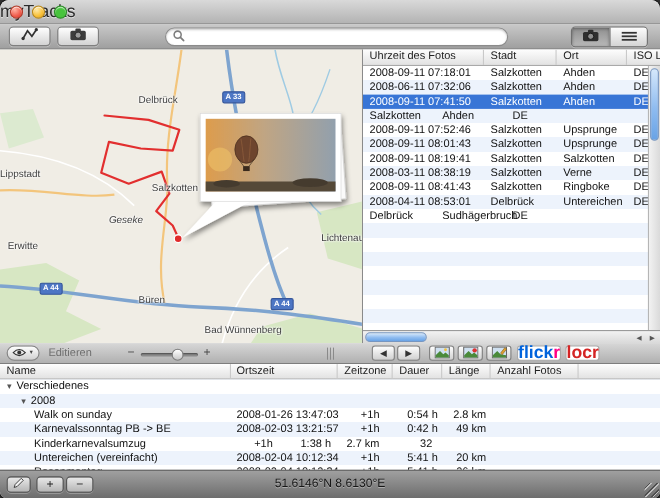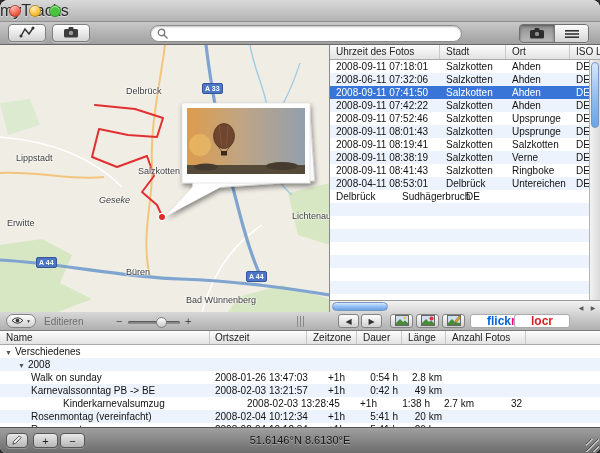--- a/index.html
+++ b/index.html
@@ -53,21 +53,21 @@
 
   
   .midbar{position:absolute;left:0;top:312px;right:0;height:19px;background:linear-gradient(#d7d7d7,#b0b0b0);border-bottom:1px solid #7d7d7d;}
   .mbtn{position:absolute;top:2px;height:14px;border:1px solid #838383;border-radius:7px;background:linear-gradient(#fefefe,#d0d0d0);display:flex;align-items:center;justify-content:center;font-size:8px;color:#333;}
   .sq{border-radius:3px;}
   .editlbl{position:absolute;left:44px;top:4px;font-size:10px;color:#6e6e6e;}
   .zglyph{position:absolute;top:3px;font-size:11px;color:#4a4a4a;}
   .sltrack{position:absolute;left:128px;top:9px;width:52px;height:3px;background:#8d8d8d;border-radius:2px;box-shadow:inset 0 1px 1px rgba(0,0,0,.4);}
   .slthumb{position:absolute;left:28px;top:-4px;width:11px;height:11px;border-radius:50%;background:linear-gradient(#ffffff,#c8c8c8);border:1px solid #7e7e7e;}
   .gripv{position:absolute;left:297px;top:4px;width:9px;height:11px;background:repeating-linear-gradient(90deg,#8a8a8a 0 1px,transparent 1px 3px);}
-  .logo{position:absolute;top:2px;height:14px;background:#fff;border:1px solid #aaa;border-radius:3px;padding:0 16px;display:flex;align-items:center;font-size:12px;font-weight:bold;justify-content:center;}
+  .logo{position:absolute;top:2px;height:14px;background:#fff;border:1px solid #aaa;border-radius:3px;padding:0 0;display:flex;align-items:center;font-size:16px;font-weight:bold;justify-content:center;}
 
   
   .ttable{position:absolute;left:0;top:331px;right:0;height:96px;background:#fff;overflow:hidden;padding-left:46px;}
   .thead{position:absolute;left:0;top:0;right:0;height:14px;background:linear-gradient(#fdfdfd,#e2e2e2);border-bottom:1px solid #a9a9a9;display:flex;font-size:10px;color:#222;}
   .thcell{line-height:13px;padding-left:6px;border-right:1px solid #c9c9c9;overflow:hidden;white-space:nowrap;}
   .trows{position:absolute;left:0;top:14px;right:0;bottom:0;background:repeating-linear-gradient(to bottom,#ffffff 0px,#ffffff 13px,#edf3fc 13px,#edf3fc 26px);}
   .trow{height:13px;display:flex;font-size:10px;line-height:13px;color:#111;white-space:nowrap;}
   .tri{display:inline-block;width:10px;font-size:7px;color:#555;}
   .t-name{width:210px;overflow:hidden;}
   .t-ortszeit{width:97px;padding-left:5px;}
@@ -181,21 +181,21 @@
         <ellipse cx="224" cy="91" rx="10.5" ry="12.5" fill="#6e452d" stroke="#4c2f1f" stroke-width="0.7"></ellipse>
         <path d="M219,81 C221,92 221,98 222,102 M228,81 C227,92 227,98 226,102" stroke="#8a5a3a" stroke-width="0.8" fill="none"></path>
         <rect x="221" y="106" width="6" height="4.5" fill="#3a2c1e"></rect>
         <line x1="217" y1="100" x2="221.5" y2="106" stroke="#3a2c1e" stroke-width="0.6"></line>
         <line x1="231" y1="100" x2="226.5" y2="106" stroke="#3a2c1e" stroke-width="0.6"></line>
       </g>
     </svg>
     <div class="maplayer">
         <span class="maplabel" style="left: 126px; top: 41px;">Delbrück</span>
         <span class="maplabel" style="left: 138px; top: 121px;">Salzkotten</span>
-        <span class="maplabel" style="left: 16px; top: 108px;">Lippstadt</span>
+        <span class="maplabel" style="left: 0; top: 108px;">Lippstadt</span>
         <span class="maplabel" style="left: 99px; top: 150px; font-style: italic;">Geseke</span>
         <span class="maplabel" style="left: 7px; top: 173px;">Erwitte</span>
         <span class="maplabel" style="left: 126px; top: 222px;">Büren</span>
         <span class="maplabel" style="left: 186px; top: 250px;">Bad Wünnenberg</span>
         <span class="maplabel" style="left: 292px; top: 166px;">Lichtenau</span>
       </div>
     <div class="maplayer">
         <span class="shield" style="left: 202px; top: 38px;">A 33</span>
         <span class="shield" style="left: 36px; top: 212px;">A 44</span>
         <span class="shield" style="left: 246px; top: 226px;">A 44</span>
@@ -222,21 +222,20 @@
           <span class="pcell c-place">Ahden</span>
           <span class="pcell c-iso">DE</span>
         </div>
         <div class="prow sel">
           <span class="pcell c-time">2008-09-11 07:41:50</span>
           <span class="pcell c-city">Salzkotten</span>
           <span class="pcell c-place">Ahden</span>
           <span class="pcell c-iso">DE</span>
         </div>
         <div class="prow">
-          <span class="pcell c-time">2008-09-11 07:42:22</span>
           <span class="pcell c-city">Salzkotten</span>
           <span class="pcell c-place">Ahden</span>
           <span class="pcell c-iso">DE</span>
         </div>
         <div class="prow">
           <span class="pcell c-time">2008-09-11 07:52:46</span>
           <span class="pcell c-city">Salzkotten</span>
           <span class="pcell c-place">Upsprunge</span>
           <span class="pcell c-iso">DE</span>
         </div>
@@ -246,21 +245,21 @@
           <span class="pcell c-place">Upsprunge</span>
           <span class="pcell c-iso">DE</span>
         </div>
         <div class="prow">
           <span class="pcell c-time">2008-09-11 08:19:41</span>
           <span class="pcell c-city">Salzkotten</span>
           <span class="pcell c-place">Salzkotten</span>
           <span class="pcell c-iso">DE</span>
         </div>
         <div class="prow">
-          <span class="pcell c-time">2008-09-11 08:38:19</span>
+          <span class="pcell c-time">2008-03-11 08:38:19</span>
           <span class="pcell c-city">Salzkotten</span>
           <span class="pcell c-place">Verne</span>
           <span class="pcell c-iso">DE</span>
         </div>
         <div class="prow">
           <span class="pcell c-time">2008-09-11 08:41:43</span>
           <span class="pcell c-city">Salzkotten</span>
           <span class="pcell c-place">Ringboke</span>
           <span class="pcell c-iso">DE</span>
         </div>
@@ -370,29 +369,28 @@
         </div>
         <div class="trow">
           <span class="tcell t-name" style="padding-left: 31px;"><span>Karnevalssonntag PB -&gt; BE</span></span>
           <span class="tcell t-ortszeit">2008-02-03 13:21:57</span>
           <span class="tcell t-zeitzone">+1h</span>
           <span class="tcell t-dauer">0:42 h</span>
           <span class="tcell t-laenge">49 km</span>
           <span class="tcell t-fotos"></span>
         </div>
         <div class="trow">
-          <span class="tcell t-name" style="padding-left: 31px; margin-left: 32px;"><span>Kinderkarnevalsumzug</span></span>
-          <span class="tcell t-ortszeit">2008-02-03 13:28:45</span>
+          <span class="tcell t-name" style="padding-left: 31px;"><span>Kinderkarnevalsumzug</span></span>
           <span class="tcell t-zeitzone">+1h</span>
           <span class="tcell t-dauer">1:38 h</span>
           <span class="tcell t-laenge">2.7 km</span>
           <span class="tcell t-fotos">32</span>
         </div>
         <div class="trow">
-          <span class="tcell t-name" style="padding-left: 31px;"><span>Rosenmontag (vereinfacht)</span></span>
+          <span class="tcell t-name" style="padding-left: 31px;"><span>Untereichen (vereinfacht)</span></span>
           <span class="tcell t-ortszeit">2008-02-04 10:12:34</span>
           <span class="tcell t-zeitzone">+1h</span>
           <span class="tcell t-dauer">5:41 h</span>
           <span class="tcell t-laenge">20 km</span>
           <span class="tcell t-fotos"></span>
         </div>
         <div class="trow">
           <span class="tcell t-name" style="padding-left: 31px;"><span>Rosenmontag</span></span>
           <span class="tcell t-ortszeit">2008-02-04 10:12:34</span>
           <span class="tcell t-zeitzone">+1h</span>

